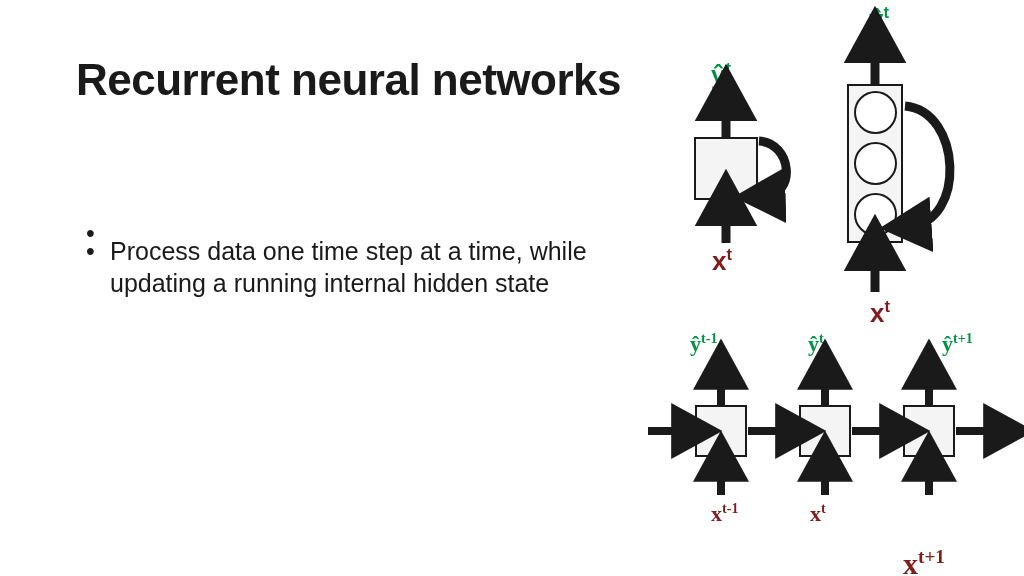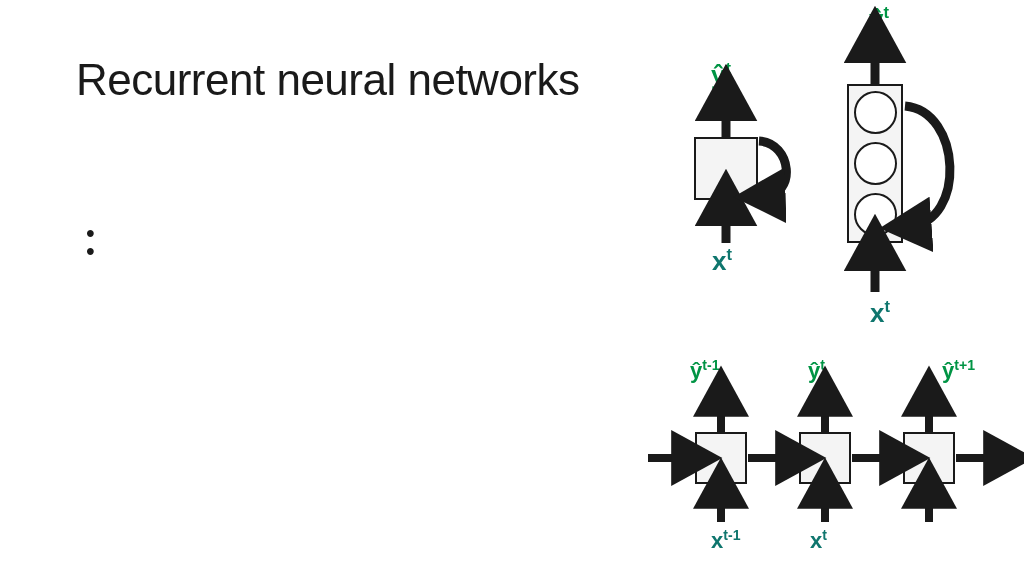--- a/index.html
+++ b/index.html
@@ -19,21 +19,21 @@
     overflow: hidden;
   }
 
   
   #title {
     position: absolute;
     left: 76px;
     top: 56px;
     width: 600px;
     font-size: 44px;
-    font-weight: 400;
+    font-weight: 700;
     letter-spacing: -0.5px;
     color: #1a1a1a;
     line-height: 1.1;
     white-space: nowrap;
   }
   #bullets {
     position: absolute;
     left: 84px;
     top: 218px;
     width: 540px;
@@ -60,21 +60,21 @@
   .diagram {
     position: absolute;
   }
   .lbl {
     position: absolute;
     font-weight: bold;
     white-space: nowrap;
     line-height: 1;
   }
   .lbl-y { color: #009444; }
-  .lbl-x { color: #0f766e; }
+  .lbl-x { color: #7f1d1d; }
   .lbl sup {
     font-size: 0.64em;
     font-weight: bold;
     vertical-align: super;
     line-height: 0;
   }
 
   .box {
     position: absolute;
     background: #F4F4F4;
@@ -101,20 +101,21 @@
 <div id="slide">
 
   <div id="title">Recurrent neural networks</div>
 
   <div id="bullets">
     <div class="bullet">
       <span class="dot">•</span>
     </div>
     <div class="bullet">
       <span class="dot">•</span>
+      <span>Process data one time step at a time, while updating a running internal hidden state</span>
     </div>
   </div>
 
   <div class="diagram" style="left:660px; top:50px; width:160px; height:240px;">
 
     <div class="lbl lbl-y" style="left:51px; top:12px; font-size:26px;">
       <span>ŷ</span><sup>t</sup>
     </div>
 
     <div class="lbl lbl-x" style="left:52px; top:198px; font-size:26px;">
@@ -164,21 +165,21 @@
         <marker id="ahL2" markerWidth="6.2" markerHeight="6.2" refX="2.4" refY="3.1" orient="auto">
           <path d="M0,0 L5.8,3.1 L0,6.2 z" fill="#1a1a1a"></path>
         </marker>
       </defs>
       <line x1="55" y1="84" x2="55" y2="40" stroke="#1a1a1a" stroke-width="9" marker-end="url(#ah2)"></line>
       <line x1="55" y1="292" x2="55" y2="248" stroke="#1a1a1a" stroke-width="9" marker-end="url(#ah2)"></line>
       <path d="M 85,106 C 142,111 146,222 90,226" fill="none" stroke="#1a1a1a" stroke-width="9" stroke-linecap="butt" marker-end="url(#ahL2)"></path>
     </svg>
   </div>
 
-  <div class="diagram" style="left:640px; top:352px; width:384px; height:220px;">
+  <div class="diagram" style="left:640px; top:325px; width:384px; height:220px;font-family:Liberation Serif, serif;">
 
     <div class="lbl lbl-y" style="left:50px; top:8px; font-size:22px;">
       <span>ŷ</span><sup>t-1</sup>
     </div>
     <div class="lbl lbl-y" style="left:168px; top:8px; font-size:22px;">
       <span>ŷ</span><sup>t</sup>
     </div>
     <div class="lbl lbl-y" style="left:262px; top:8px; font-size:22px;margin-left:40px;">
       <span>ŷ</span><sup>t+1</sup>
     </div>

